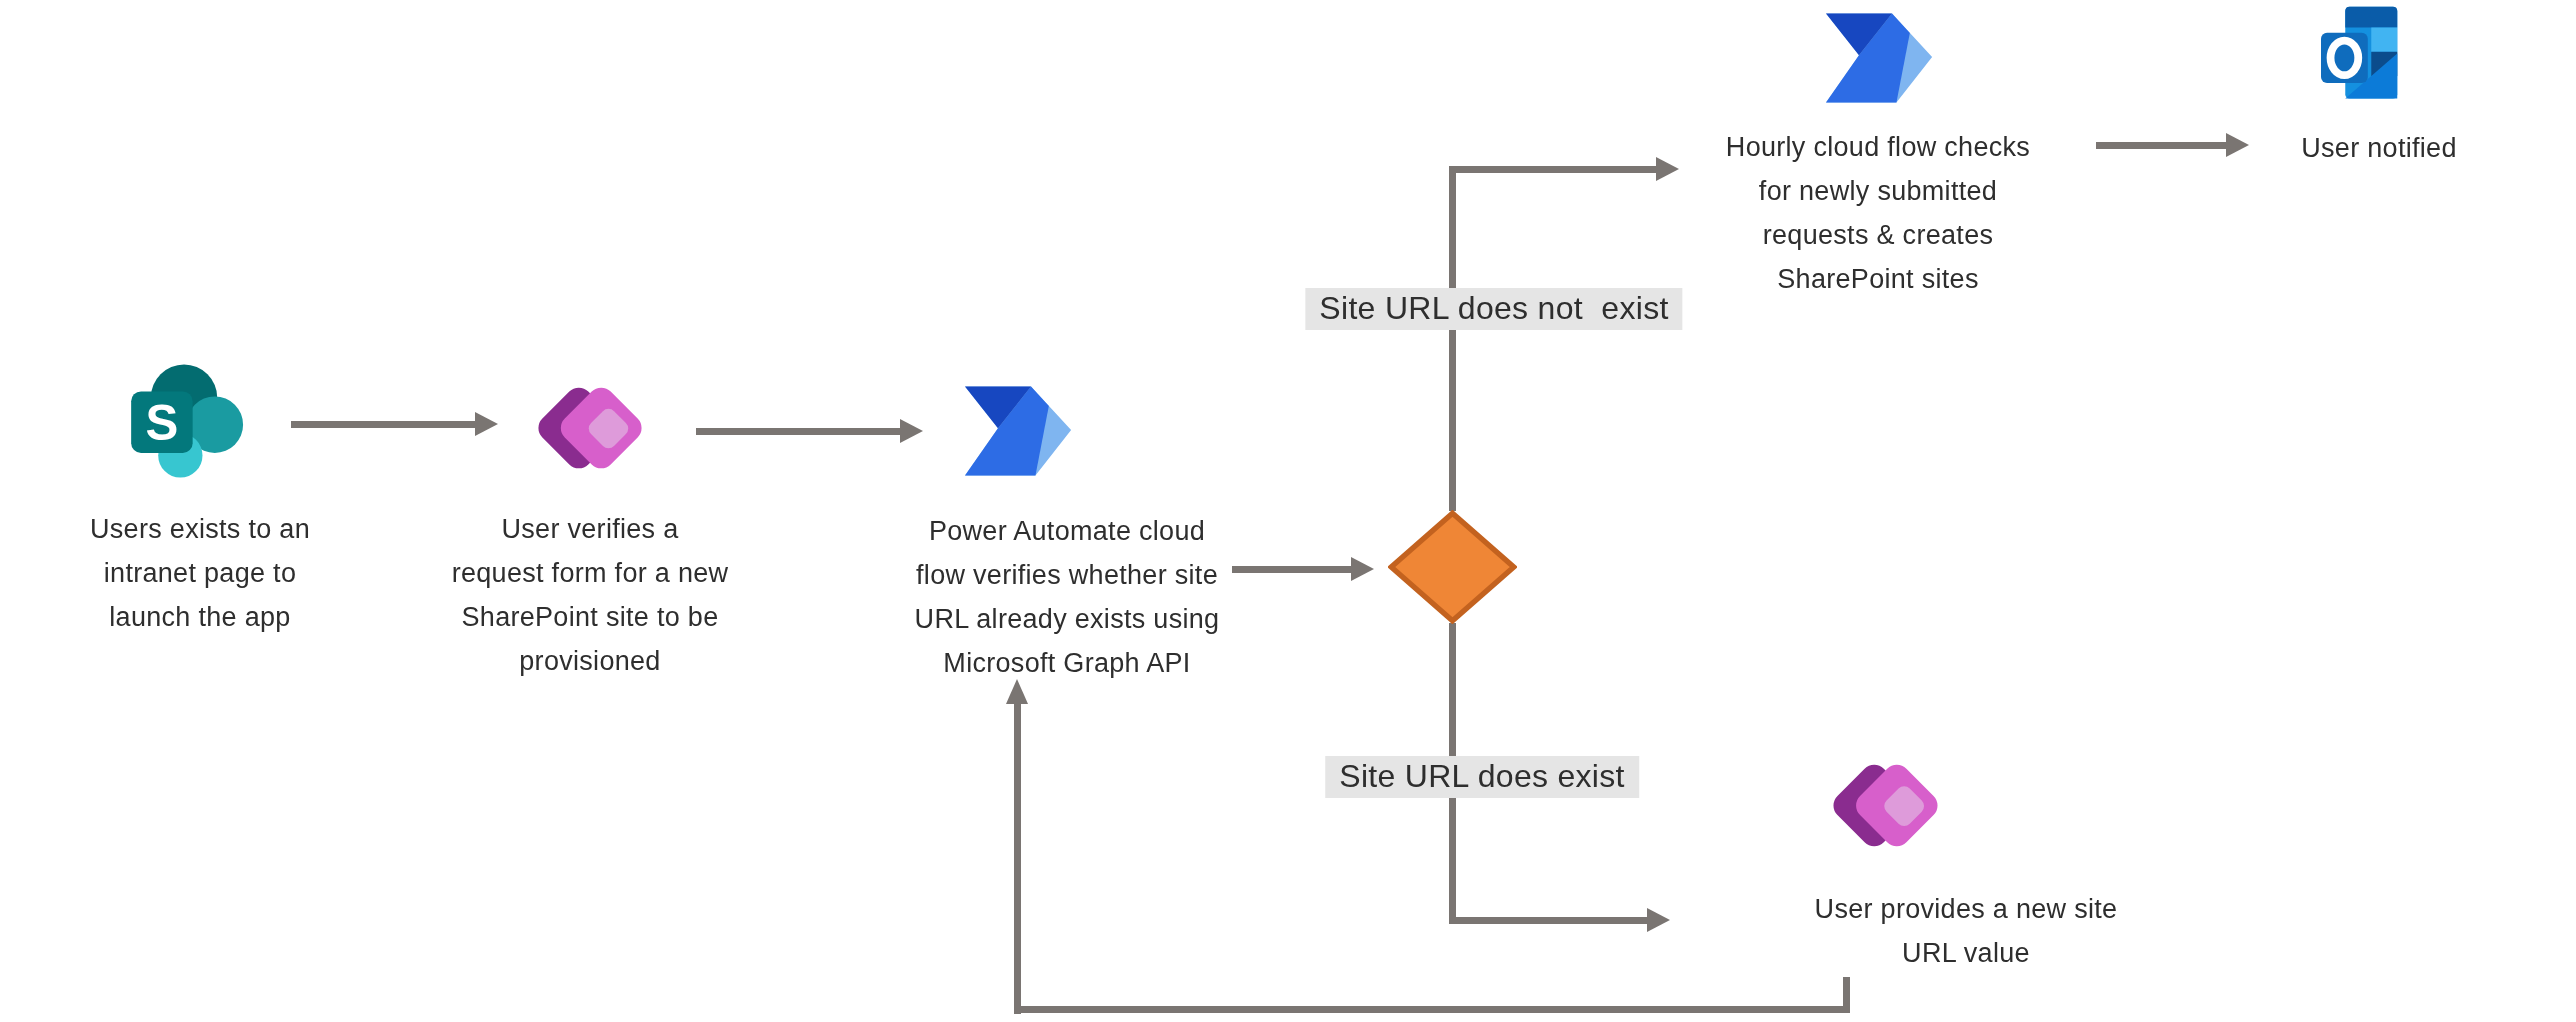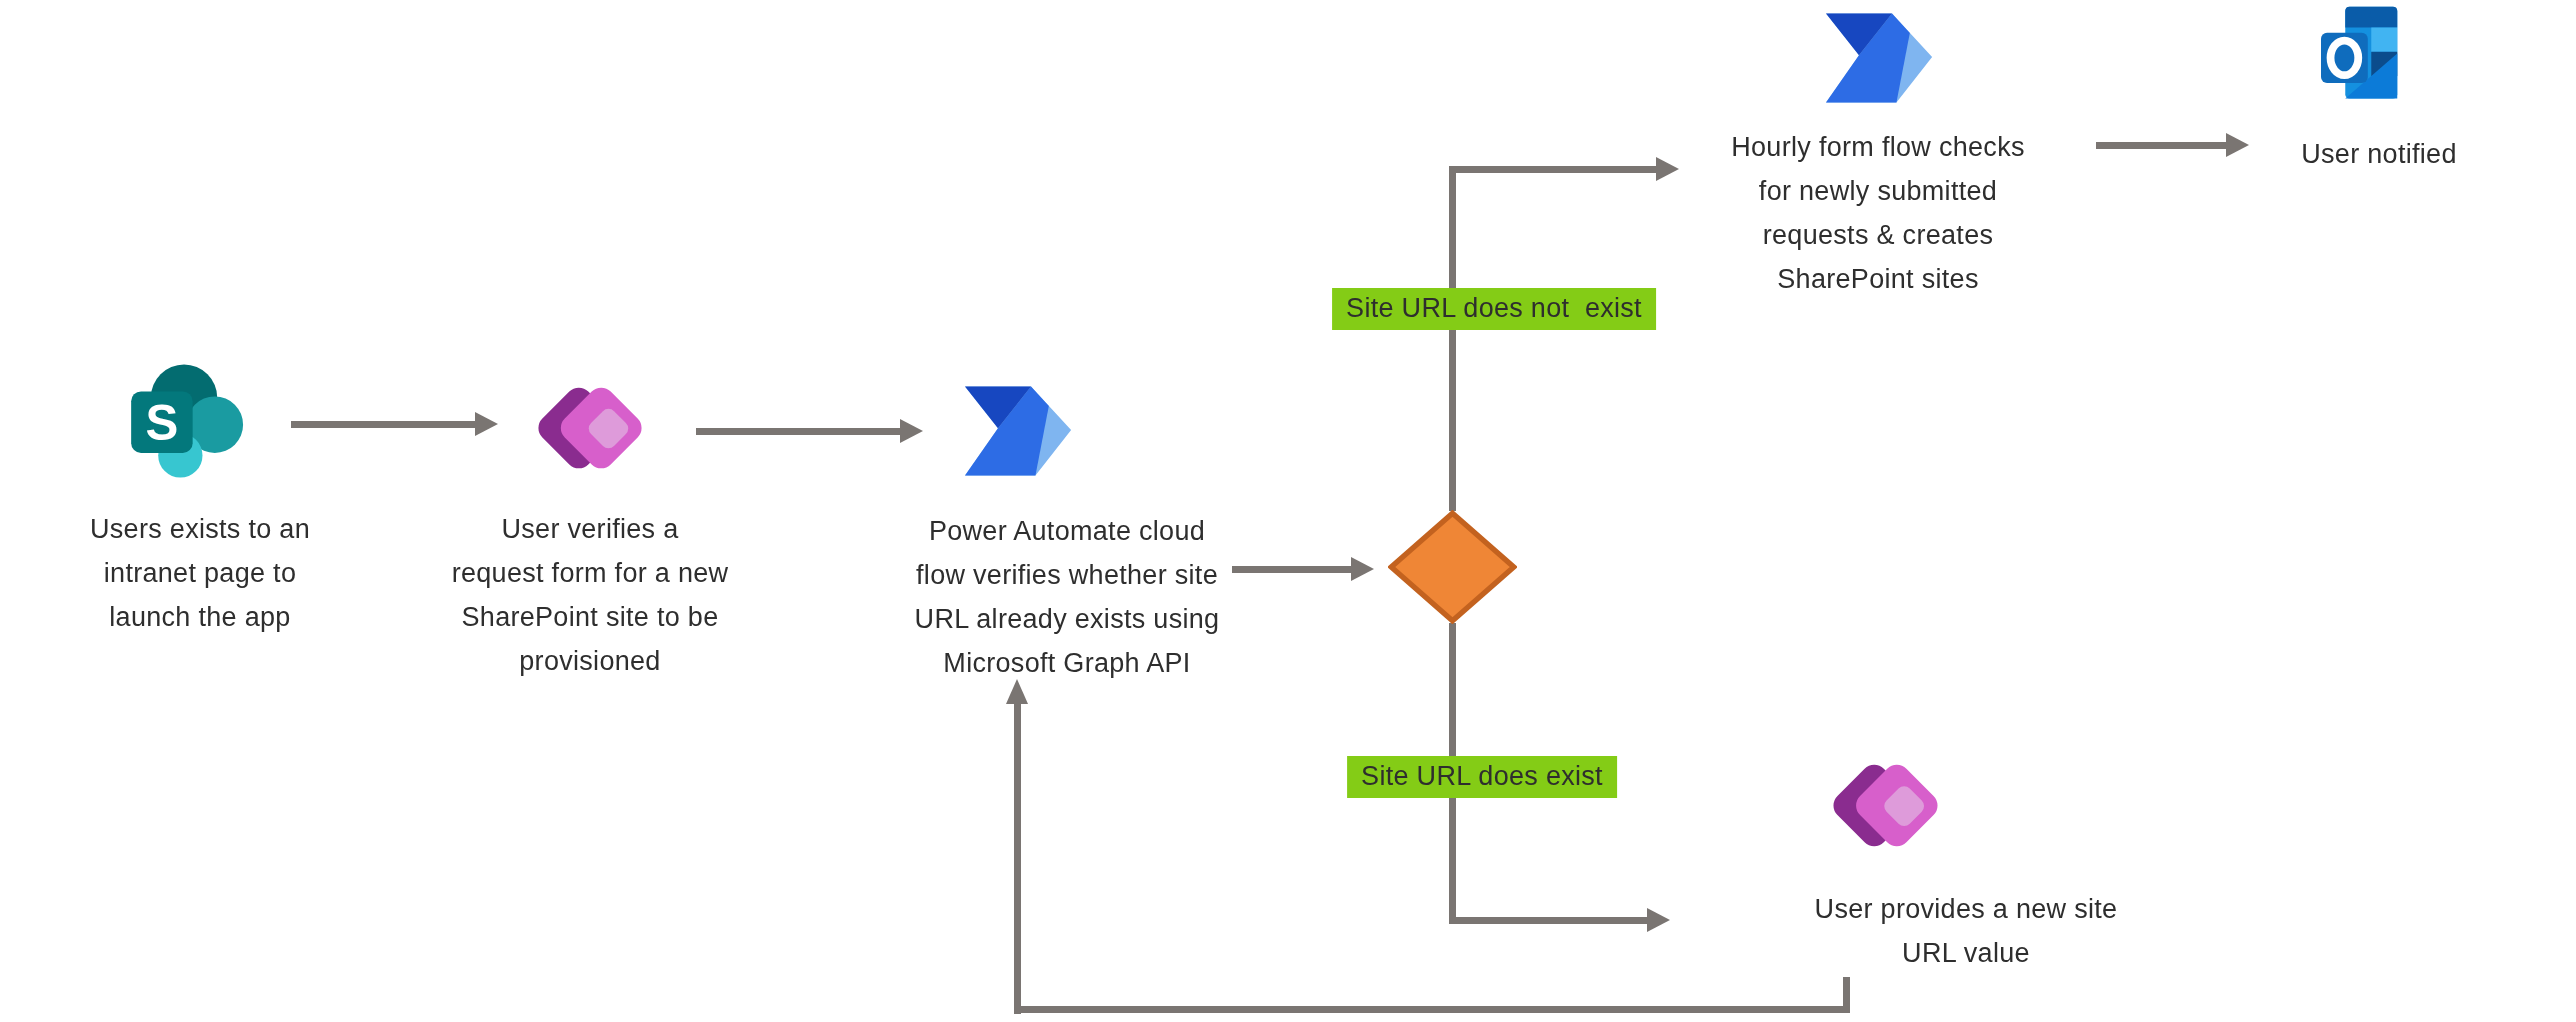--- a/index.html
+++ b/index.html
@@ -8,22 +8,22 @@
     font-family:"Liberation Sans", sans-serif;color:#2e2e2e;
   }
   .icon{position:absolute;z-index:4;}
   .txt{
     position:absolute;transform:translateX(-50%);text-align:center;
     font-size:27px;line-height:44px;font-weight:300;letter-spacing:0.3px;
     color:#2e2e2e;white-space:nowrap;z-index:4;
   }
   .lbl{
     position:absolute;transform:translateX(-50%);
-    font-size:27px;line-height:31px;font-weight:300;letter-spacing:0.3px;
-    color:#2e2e2e;background:#84cc16;padding:5.4px 14px;white-space:pre;z-index:5;
+    font-size:32px;line-height:31px;font-weight:300;letter-spacing:0.3px;
+    color:#2e2e2e;background:#e5e5e5;padding:5.4px 14px;white-space:pre;z-index:5;
   }
   .line{position:absolute;background:#7A7572;z-index:1;}
   .ah-right{
     position:absolute;width:0;height:0;z-index:2;
     border-left:23.6px solid #7A7572;border-top:12.3px solid transparent;border-bottom:12.3px solid transparent;
   }
   .ah-up{
     position:absolute;width:0;height:0;z-index:2;
     border-bottom:25px solid #7A7572;border-left:11.8px solid transparent;border-right:11.8px solid transparent;
   }
@@ -122,27 +122,27 @@
   </div>
 
   <div class="txt" style="left:1019px;top:509px;margin-left:48px;">
     <div>Power Automate cloud</div>
     <div>flow verifies whether site</div>
     <div>URL already exists using</div>
     <div>Microsoft Graph API</div>
   </div>
 
   <div class="txt" style="left:1878px;top:125px;">
-    <div>Hourly form flow checks</div>
+    <div>Hourly cloud flow checks</div>
     <div>for newly submitted</div>
     <div>requests &amp; creates</div>
     <div>SharePoint sites</div>
   </div>
 
-  <div class="txt" style="left:2379px;top:132px;">
+  <div class="txt" style="left:2379px;top:126px;">
     <div>User notified</div>
   </div>
 
   <div class="txt" style="left:1966px;top:887px;">
     <div>User provides a new site</div>
     <div>URL value</div>
   </div>
 
 </div>
 

